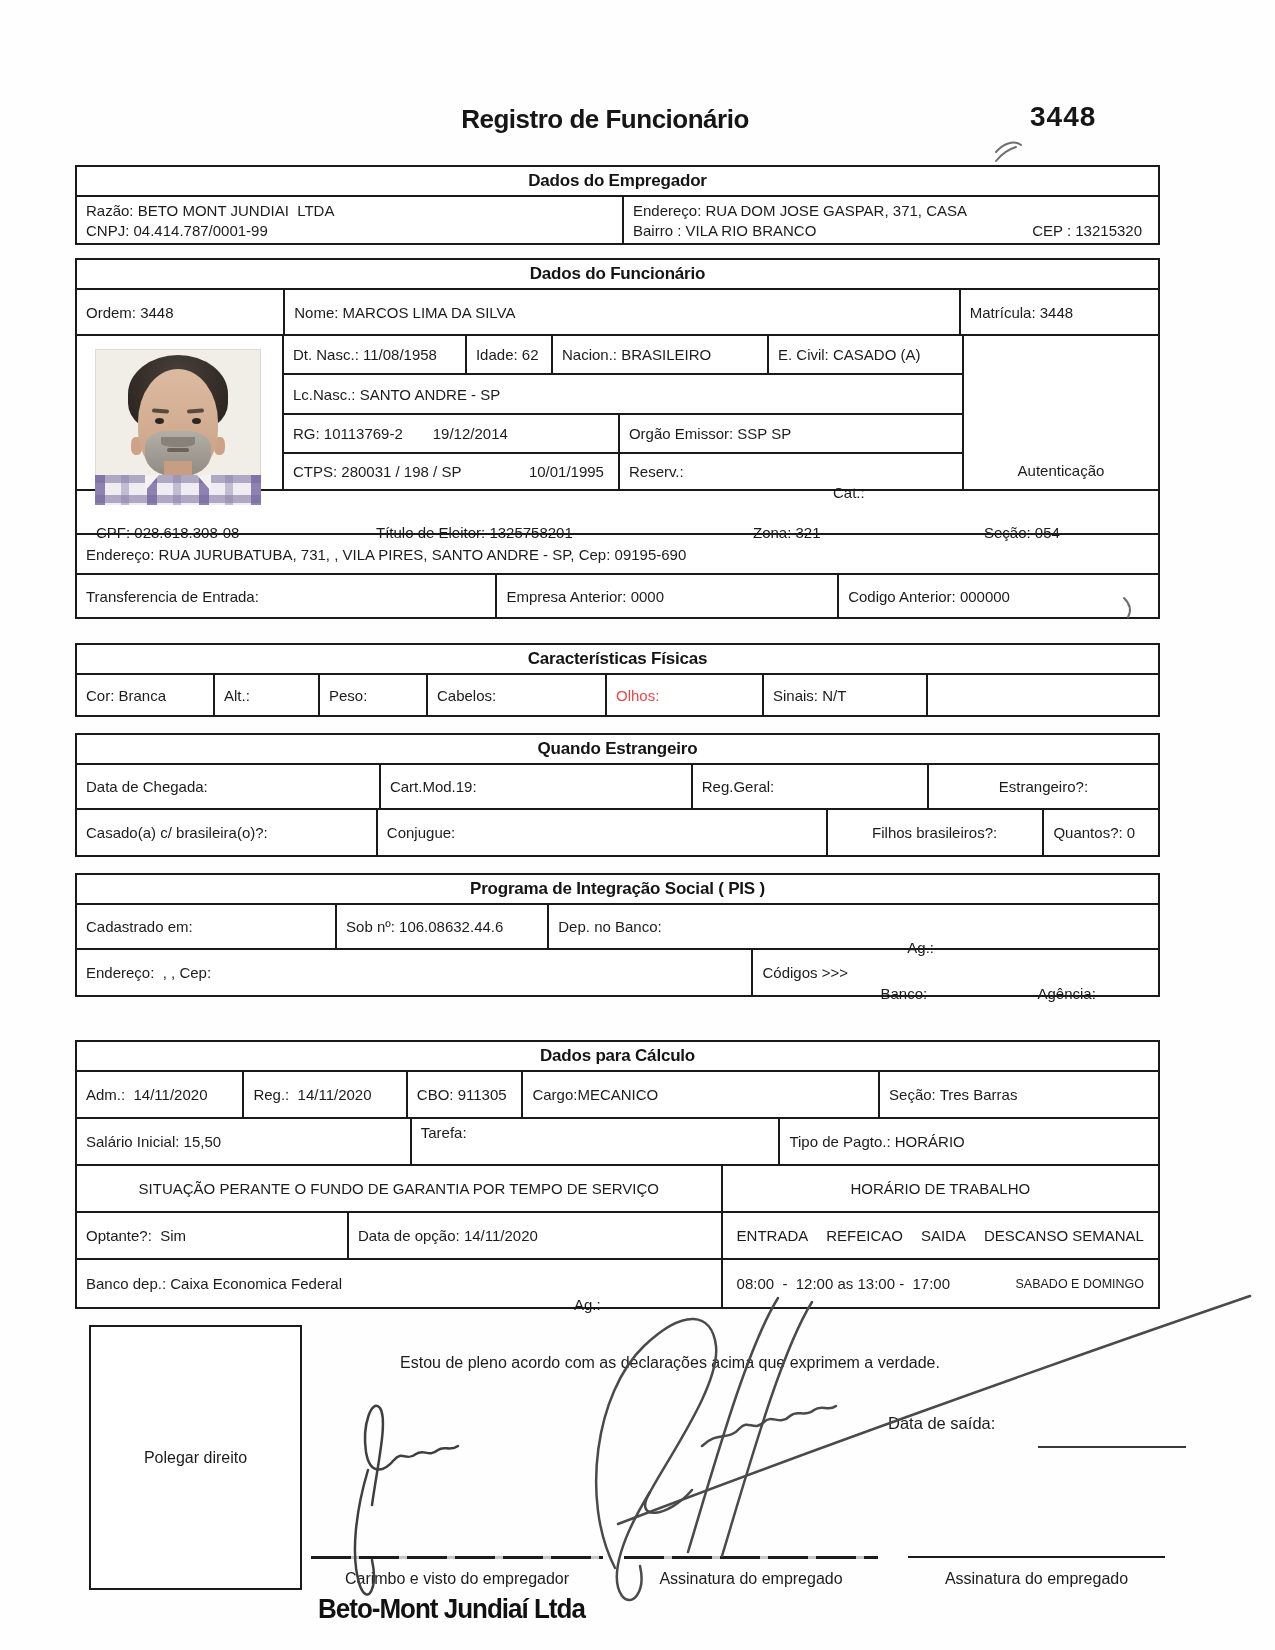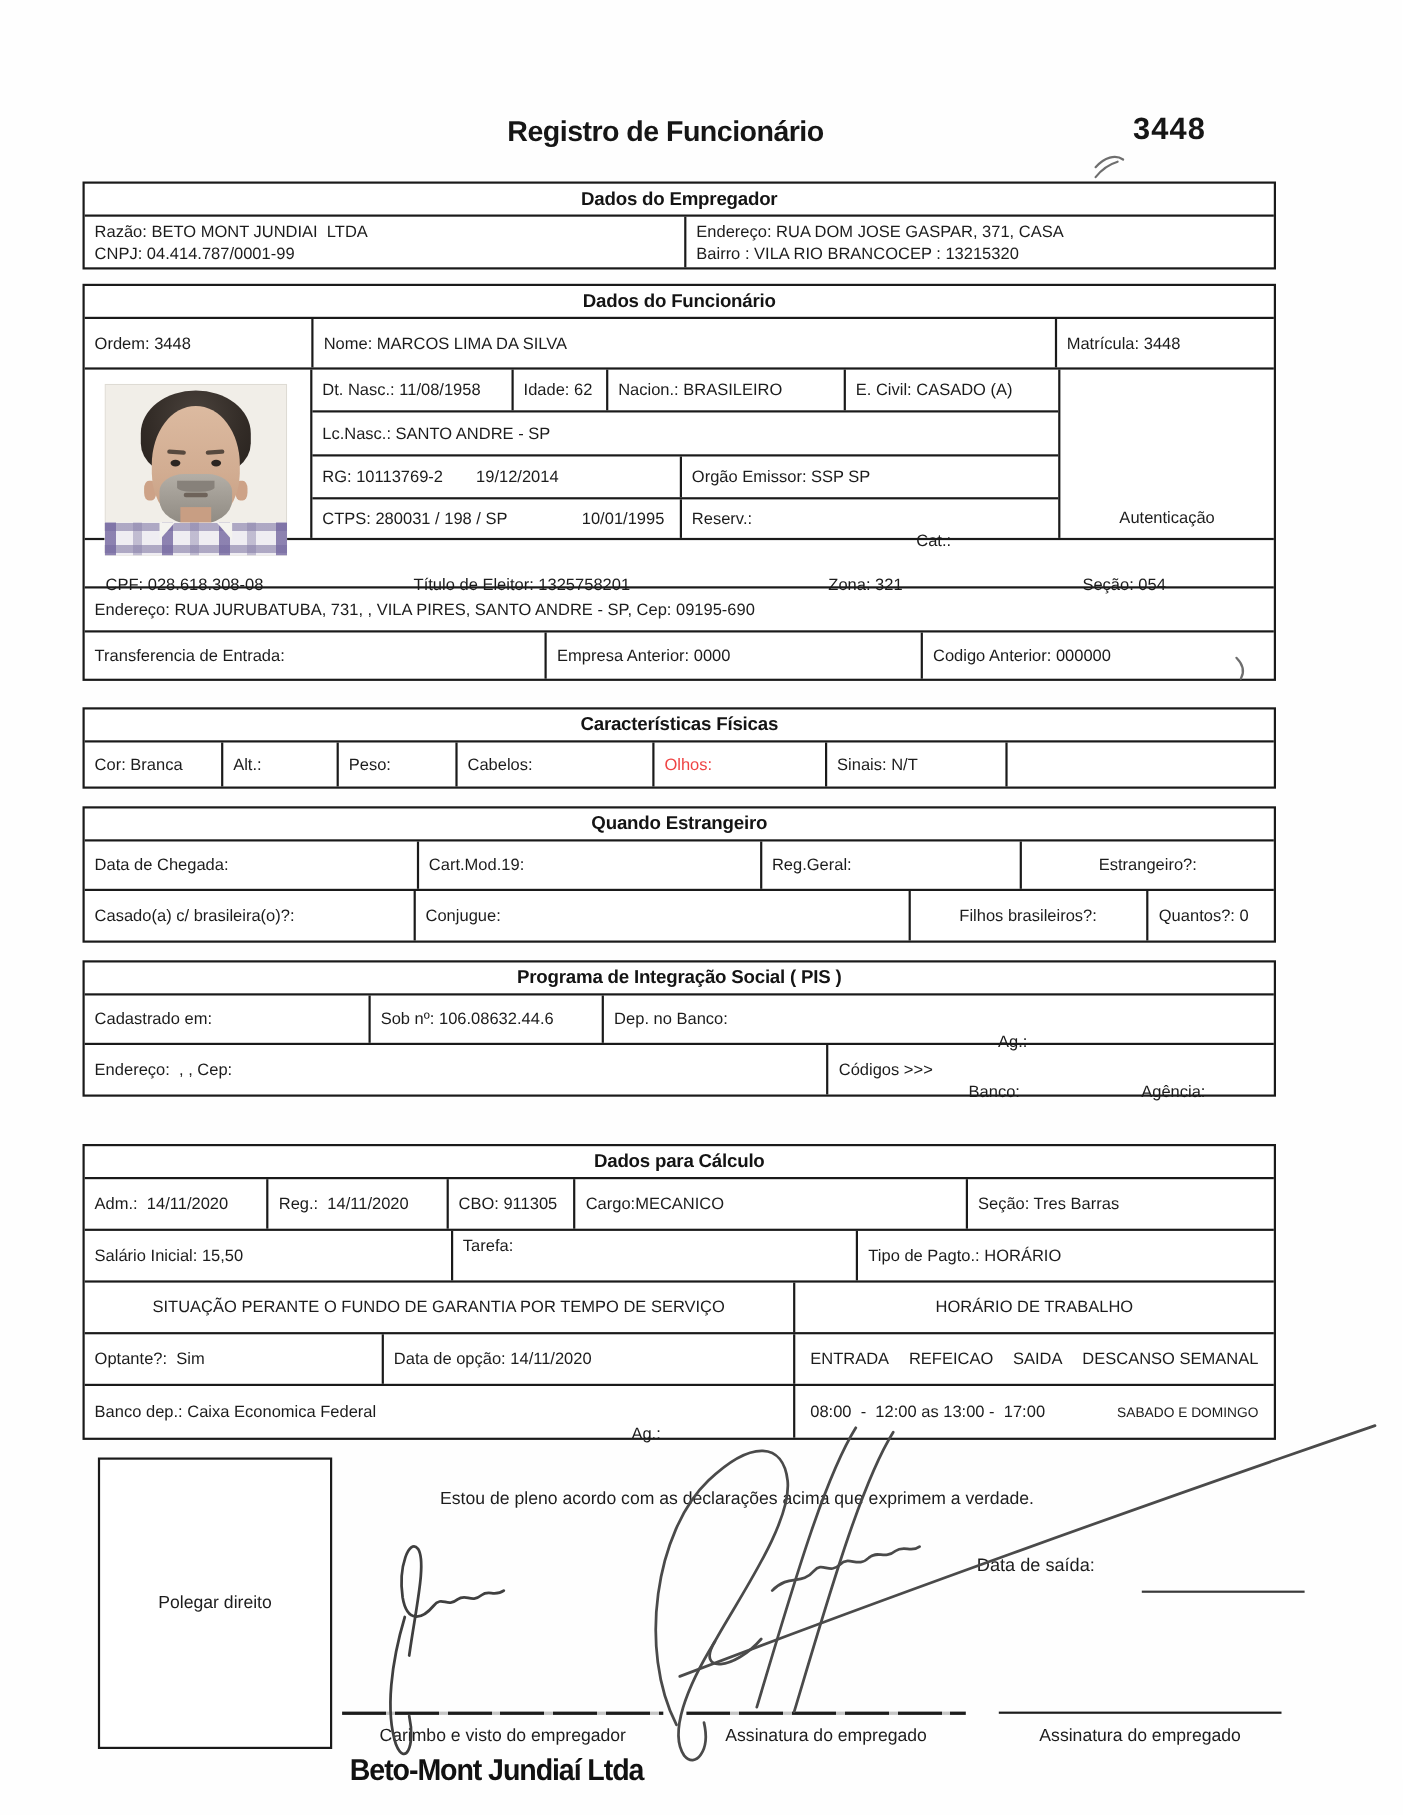--- a/index.html
+++ b/index.html
@@ -87,21 +87,21 @@
 
   <div class="tbl" style="top:165px;">
     <div class="sech">Dados do Empregador</div>
     <div class="r last" style="height:46px;">
       <div class="c col" style="width:549px;">
         <span class="t">Razão: BETO MONT JUNDIAI  LTDA</span>
         <span class="t">CNPJ: 04.414.787/0001-99</span>
       </div>
       <div class="c col end" style="width:536px;">
         <span class="t">Endereço: RUA DOM JOSE GASPAR, 371, CASA</span>
-        <span style="display:flex;width:100%;box-sizing:border-box;">
+        <span style="display:flex;width:100%;justify-content:space-between;box-sizing:border-box;padding-right:16px;">
           <span class="t">Bairro : VILA RIO BRANCO</span>
           <span class="t">CEP : 13215320</span>
         </span>
       </div>
     </div>
   </div>
 
   <div class="tbl" style="top:258px;">
     <div class="sech">Dados do Funcionário</div>
     <div class="r" style="height:46px;">
@@ -174,21 +174,21 @@
     <div class="ph-neck"></div>
     <div class="ph-shirt">
       <div class="ph-collar-l"></div>
         <div class="ph-collar-r"></div>
     </div>
   </div>
 
   <div class="tbl" style="top:643px;">
     <div class="sech">Características Físicas</div>
     <div class="r last" style="height:40px;">
-      <div class="c" style="width:126px;"><span class="t">Cor: Branca</span></div>
+      <div class="c" style="width:138px;"><span class="t">Cor: Branca</span></div>
       <div class="c" style="width:105px;"><span class="t">Alt.:</span></div>
       <div class="c" style="width:108px;"><span class="t">Peso:</span></div>
       <div class="c" style="width:179px;"><span class="t">Cabelos:</span></div>
       <div class="c" style="width:157px;"><span class="t" style="color:#ef4444;">Olhos:</span></div>
       <div class="c" style="width:164px;"><span class="t">Sinais: N/T</span></div>
     </div>
   </div>
 
   <div class="tbl" style="top:733px;">
     <div class="sech">Quando Estrangeiro</div>

